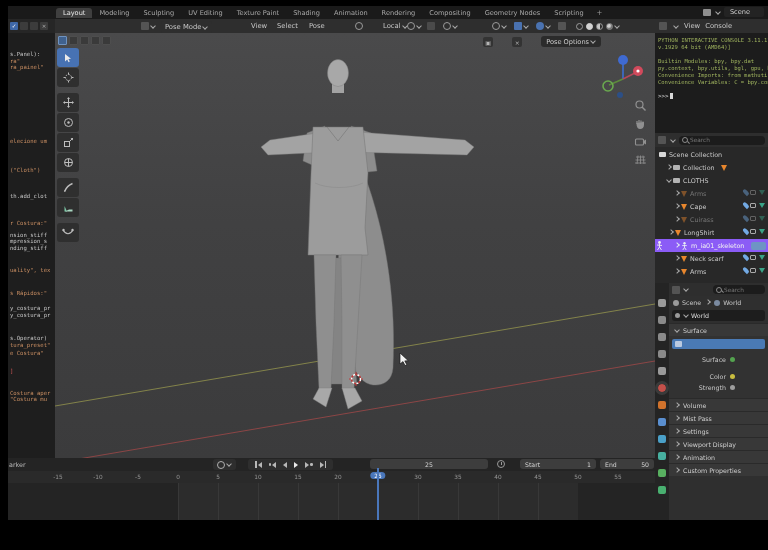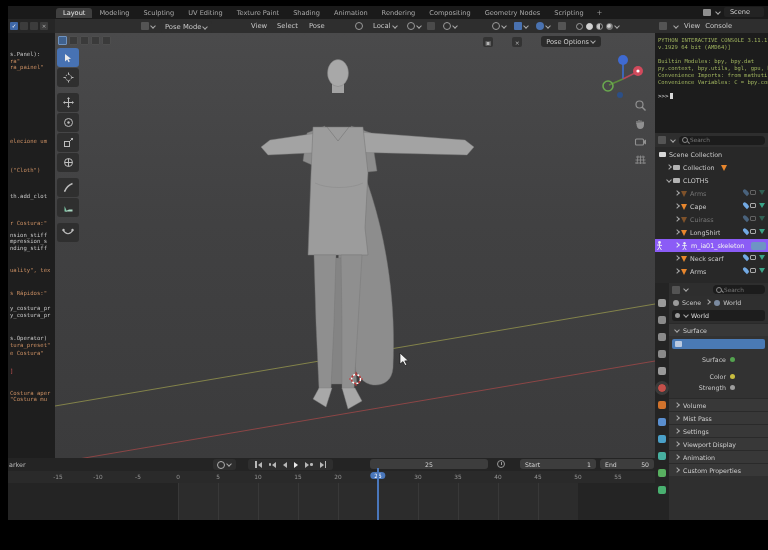--- a/index.html
+++ b/index.html
@@ -179,21 +179,21 @@
         <span>View</span>
       </div>
     <div class="item" style="left:222px">
         <span>Select</span>
       </div>
     <div class="item" style="left:254px">
         <span>Pose</span>
       </div>
     <div class="item" style="left:300px">
       <span class="hd-ico round"></span>
-        <span style="margin-left:10px">Local</span>
+        <span style="margin-left:20px">Local</span>
         <span class="chev"></span>
     </div>
     <div class="item" style="left:352px">
         <span class="hd-ico round"></span>
         <span class="chev"></span>
       </div>
     <div class="item" style="left:372px">
         <span class="hd-ico" style="background:#4a4a4a"></span>
       </div>
     <div class="item" style="left:388px">
@@ -455,21 +455,21 @@
       <div class="ol-row dim" style="padding-left:18px">
         <span class="chev right"></span>
           <span class="tri-mesh"></span>
           <span class="nw">Cuirass</span>
         <span class="ol-right">
             <span class="ic-brush"></span>
             <span class="ic-screen"></span>
             <span class="ic-tri"></span>
           </span>
       </div>
-      <div class="ol-row" style="padding-left:18px">
+      <div class="ol-row" style="padding-left:12px">
         <span class="chev right"></span>
           <span class="tri-mesh"></span>
           <span class="nw">LongShirt</span>
         <span class="ol-right">
             <span class="ic-brush"></span>
             <span class="ic-screen"></span>
             <span class="ic-tri"></span>
           </span>
       </div>
       <div class="ol-row sel" style="padding-left:18px">

